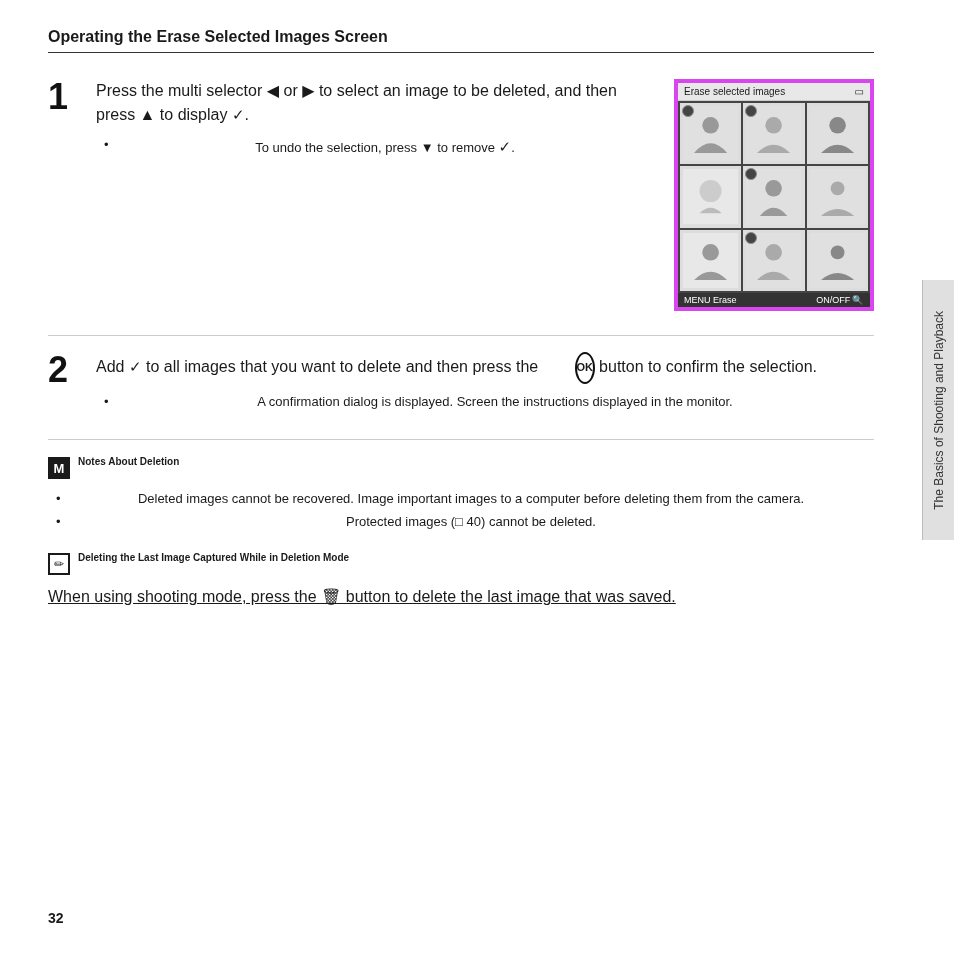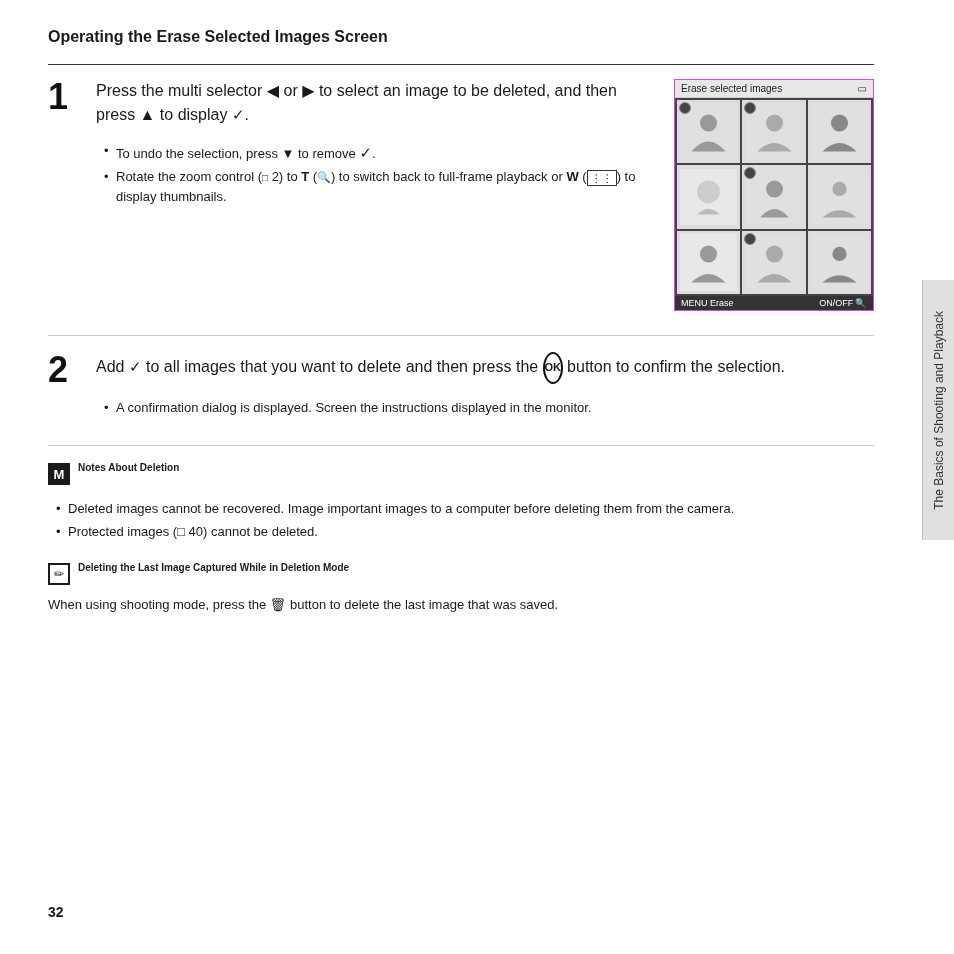--- a/index.html
+++ b/index.html
@@ -16,22 +16,22 @@
 
     .main-content {
       padding: 28px 48px 28px 48px;
       margin-right: 32px;
     }
 
     .page-title {
       font-size: 16px;
       font-weight: bold;
       border-bottom: 1.5px solid #333;
-      padding-bottom: 18px;
-      margin-bottom: 14px;
+      padding-bottom: 6px;
+      margin-bottom: 26px;
     }
 
     .step-container {
       display: flex;
       margin-bottom: 24px;
       position: relative;
     }
 
     .step-number {
       font-size: 36px;
@@ -47,21 +47,22 @@
 
     .step-text {
       font-size: 16px;
       line-height: 1.5;
       margin-bottom: 8px;
     }
 
     .bullet-list {
       list-style: none;
       padding-left: 4px;
-      margin-top: 14px;
+      margin-top: 4px;
+      text-align: center;
     }
 
     .bullet-list li {
       font-size: 13px;
       line-height: 1.55;
       padding-left: 16px;
       position: relative;
       margin-bottom: 3px;
     }
 
@@ -77,21 +78,21 @@
       align-items: flex-start;
     }
 
     .step1-text {
       flex: 1;
     }
 
     .camera-screen {
       width: 200px;
       min-width: 200px;
-      border: 1px solid #d946ef;
+      border: 4px solid #d946ef;
       background: #14b8a6;
       font-size: 11px;
     }
 
     .camera-screen-header {
       background: #e8e8e8;
       padding: 3px 6px;
       display: flex;
       justify-content: space-between;
       align-items: center;
@@ -187,22 +188,23 @@
       flex-shrink: 0;
       margin-top: 1px;
     }
 
     .note-title {
       font-size: 10px;
       font-weight: bold;
     }
 
     .note-content {
-      font-size: 13px;
+      font-size: 16px;
       line-height: 1.5;
+      text-decoration: underline;
     }
 
     .sidebar-tab {
       position: absolute;
       right: 0;
       top: 280px;
       width: 32px;
       height: 260px;
       background: #e0e0e0;
       display: flex;
@@ -214,38 +216,39 @@
     .sidebar-tab-text {
       writing-mode: vertical-rl;
       transform: rotate(180deg);
       font-size: 12px;
       color: #333;
       white-space: nowrap;
     }
 
     .page-number {
       position: absolute;
-      bottom: 34px;
+      bottom: 28px;
       left: 48px;
       font-size: 14px;
       font-weight: bold;
     }
 
     .ok-circle {
       display: inline-flex;
       align-items: center;
       justify-content: center;
       width: 20px;
       height: 32px;
       border: 2px solid #111;
       border-radius: 50%;
       font-size: 11px;
       font-weight: bold;
       vertical-align: middle;
       line-height: 1;
+      margin-left: 32px;
     }
 
     .inline-box {
       display: inline-flex;
       align-items: center;
       justify-content: center;
       border: 1.5px solid #333;
       padding: 0 3px;
       font-size: 11px;
       vertical-align: middle;
@@ -266,21 +269,20 @@
   <div class="step-container">
     <div class="step-number">1</div>
     <div class="step-body">
       <div class="step1-inner">
         <div class="step1-text">
           <div class="step-text">
             Press the multi selector ◀ or ▶ to select an image to be deleted, and then press ▲ to display <span class="checkmark-symbol">✓</span>.
           </div>
           <ul class="bullet-list">
             <li>To undo the selection, press ▼ to remove <span class="checkmark-symbol">✓</span>.</li>
-            <li>Rotate the zoom control (<span style="font-size:10px;">□</span> 2) to <strong>T</strong> (<span style="font-size:11px;">🔍</span>) to switch back to full-frame playback or <strong>W</strong> (<span class="inline-box">⋮⋮</span>) to display thumbnails.</li>
           </ul>
         </div>
 
         <div class="camera-screen">
           <div class="camera-screen-header">
             <span>Erase selected images</span>
             <span>▭</span>
           </div>
           <div class="camera-screen-grid">
 

